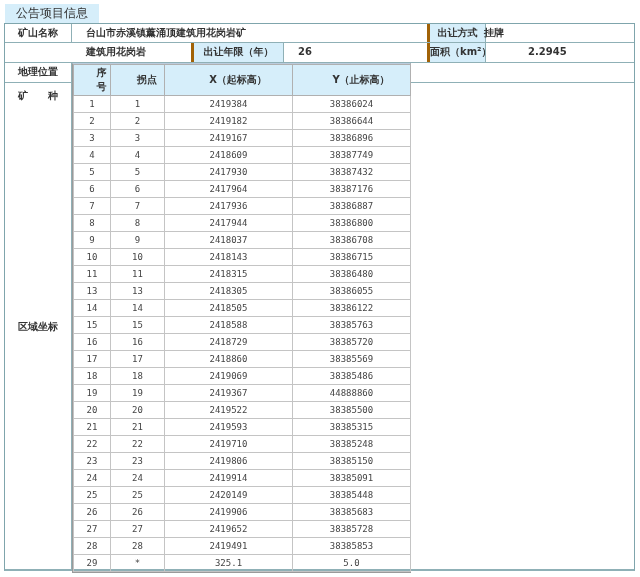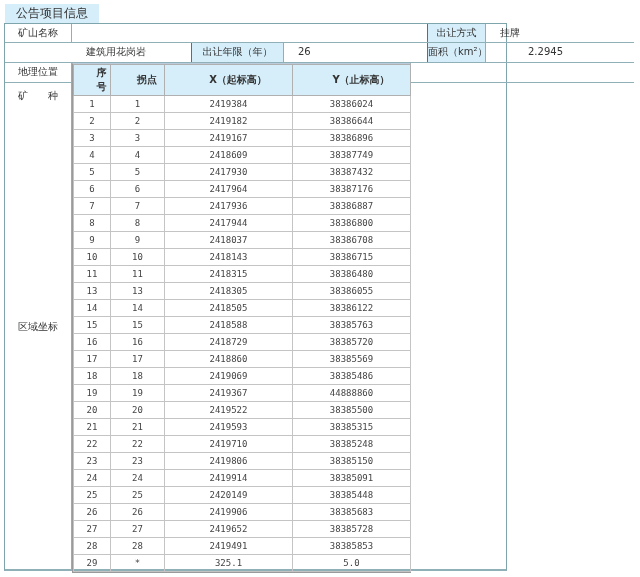--- a/index.html
+++ b/index.html
@@ -1,46 +1,47 @@
 <!DOCTYPE html>
 <html><head>
 <meta charset="utf-8">
 <style>
   html, body { margin:0; padding:0; background:#ffffff; }
   body { width:640px; height:577px; position:relative; overflow:hidden;
          font-family:"DejaVu Sans", "Liberation Sans", sans-serif; font-size:10px; color:#333; }
   .tab { position:absolute; left:5px; top:4px; width:94px; height:19px; background:#d6eefa;
          text-align:center; line-height:19px; font-size:12px; color:#333; }
-  .outer { position:absolute; left:4px; top:23px; width:503px; height:548px;
-           border:1px solid #7fa5ac; border-bottom:2px solid #8fb0b6; box-sizing:border-box; }
+  .outer { position:absolute; left:4px; top:23px; width:631px; height:548px;
+           border:1px solid #7fa5ac; border-bottom:2px solid #8fb0b6; box-sizing:border-box;font-weight:bold; }
   .row { position:absolute; left:0; width:629px; border-bottom:1px solid #8fb0b6; box-sizing:border-box; }
   .cell { position:absolute; top:0; height:100%; box-sizing:border-box; line-height:18px;
           font-size:10px; white-space:nowrap; overflow:hidden; }
   .lbl { text-align:center; border-right:1px solid #8fb0b6; }
-  .hl { background:#d6eefa; text-align:center; border-left:1px solid #a16207; border-right:1px solid #8fb0b6; }
+  .hl { background:#d6eefa; text-align:center; border-left:3px solid #a16207; border-right:1px solid #8fb0b6; }
   .val { padding-left:14px; }
   .inner { position:absolute; left:72px; top:63px; width:339px; box-sizing:border-box;
            border:1px solid #9a9a9a; border-top:1px solid #bcd; }
   table.coords { border-collapse:collapse; width:100%; table-layout:fixed; }
   table.coords th { background:#d6eefa; height:19px; font-weight:bold; font-size:10px;
                     border:1px solid #b0b0b0; color:#333;padding-left:20px; }
   table.coords td { height:16px; padding:0; text-align:center; font-size:9px; color:#444;
                     border:1px solid #c4c4c4; font-family:"DejaVu Sans Mono", "Liberation Mono", monospace; }
 </style>
 </head>
 <body>
 
 <div class="tab">公告项目信息</div>
 
 <div class="outer">
 
   <div class="row" style="top:0;height:19px;">
     <div class="cell lbl" style="left:0;width:67px;">矿山名称</div>
+    <div class="cell val" style="left:67px;width:355px;">台山市赤溪镇薰涌顶建筑用花岗岩矿</div>
     <div class="cell hl" style="left:422px;width:59px;">出让方式</div>
-    <div class="cell val" style="left:481px;width:148px;">挂牌</div>
+    <div class="cell val" style="left:465px;width:148px;">挂牌</div>
   </div>
 
   <div class="row" style="top:19px;height:20px;">
     <div class="cell lbl" style="left:0;width:67px;margin-top:44px;">矿　　种</div>
     <div class="cell val" style="left:67px;width:119px;">建筑用花岗岩</div>
     <div class="cell hl" style="left:186px;width:93px;">出让年限（年）</div>
     <div class="cell val" style="left:279px;width:143px;">26</div>
     <div class="cell hl" style="left:422px;width:59px;">面积（km²）</div>
     <div class="cell val" style="left:481px;width:148px;margin-left:28px;">2.2945</div>
   </div>

